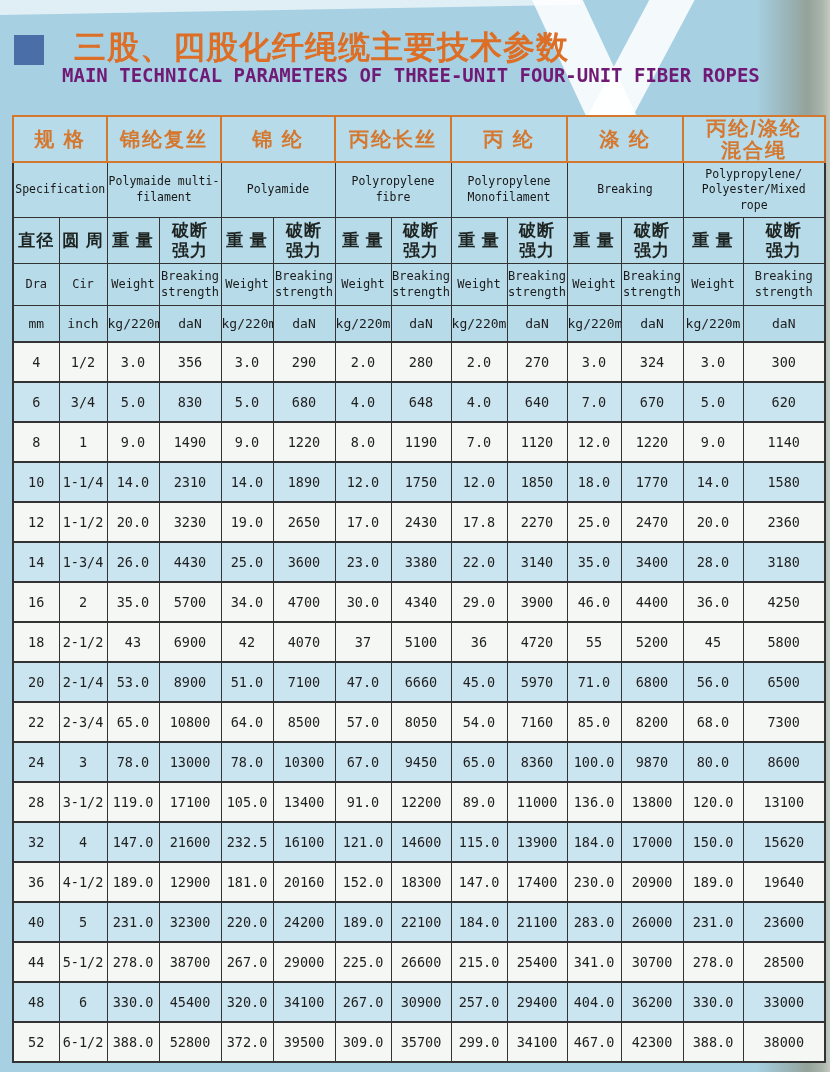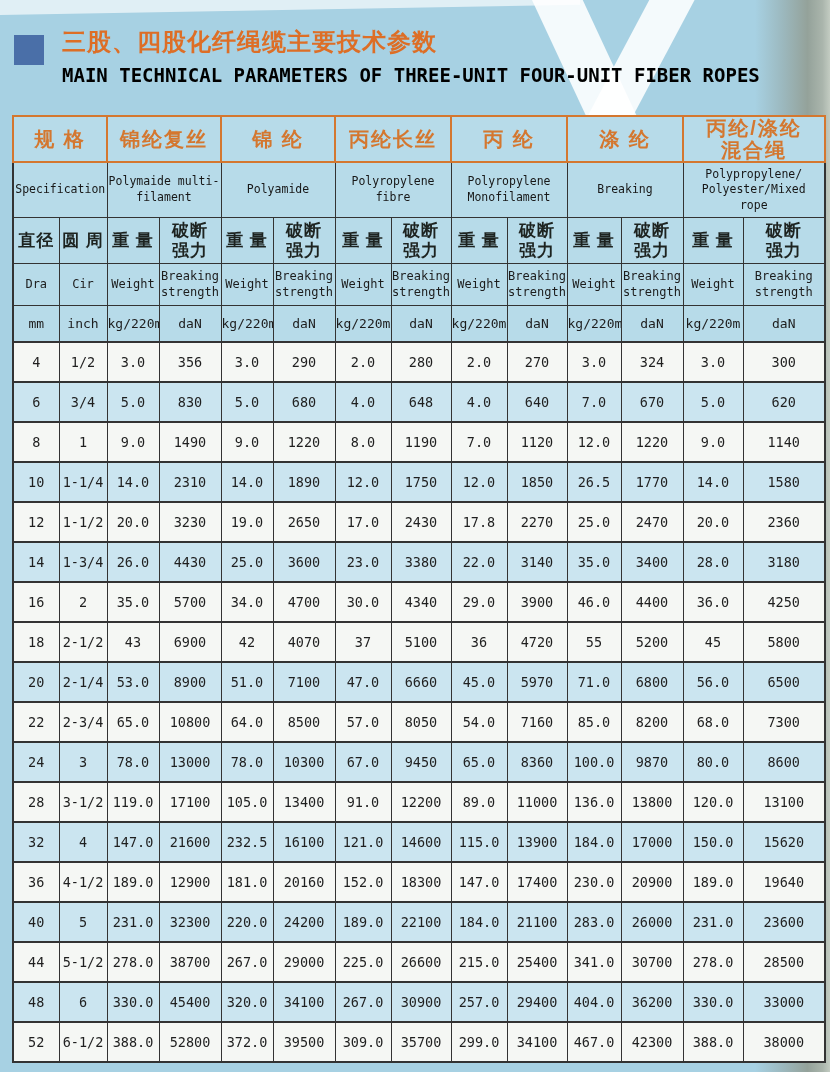--- a/index.html
+++ b/index.html
@@ -26,28 +26,28 @@
   #stripe-v-left{left:560px;top:-80px;width:46px;height:270px;transform:rotate(-25deg);}
   #stripe-v-right{left:628px;top:-70px;width:40px;height:230px;transform:rotate(28deg);}
   #stripe-right-wide{left:705px;top:120px;width:86px;height:520px;transform:rotate(38deg);}
   .scan-edge{
     position:absolute;right:0;top:0;width:75px;height:1072px;z-index:1;
     background:linear-gradient(to right, rgba(148,162,153,0) 0%, rgba(143,157,150,0.45) 35%, #94a29a 70%, #aab5ac 90%, #c3ccc2 100%);
   }
   .title-block{position:absolute;left:0;top:0;z-index:2;width:780px;}
   .title-square{position:absolute;left:14px;top:35px;width:30px;height:30px;background:var(--square-blue);}
   .title-zh{
-    position:absolute;left:62px;top:26px;width:700px;
-    font-size:24px;font-weight:bold;color:var(--title-orange);
+    position:absolute;left:74px;top:26px;width:700px;
+    font-size:32px;font-weight:bold;color:var(--title-orange);
     letter-spacing:1px;white-space:nowrap;
   }
   .title-en{
     position:absolute;left:62px;top:64px;width:760px;
     font-family:"DejaVu Sans Mono",monospace;
-    font-size:19px;font-weight:bold;color:#000000;
+    font-size:19px;font-weight:bold;color:#701a75;
     letter-spacing:0px;white-space:nowrap;
   }
   table.main{
     position:absolute;left:12px;top:115px;z-index:2;
     width:812px;border-collapse:collapse;table-layout:fixed;
     background:var(--header-bg);
     border:2px solid var(--grid);
   }
   th,td{padding:0;text-align:center;vertical-align:middle;overflow:hidden;}
   thead th{border:1px solid var(--grid);background:var(--header-bg);font-weight:normal;white-space:pre-line;}
@@ -244,21 +244,21 @@
           <td>10</td>
           <td>1-1/4</td>
           <td>14.0</td>
           <td>2310</td>
           <td>14.0</td>
           <td>1890</td>
           <td>12.0</td>
           <td>1750</td>
           <td>12.0</td>
           <td>1850</td>
-          <td>26.5</td>
+          <td>18.0</td>
           <td>1770</td>
           <td>14.0</td>
           <td>1580</td>
         </tr>
         <tr>
           <td>12</td>
           <td>1-1/2</td>
           <td>20.0</td>
           <td>3230</td>
           <td>19.0</td>

